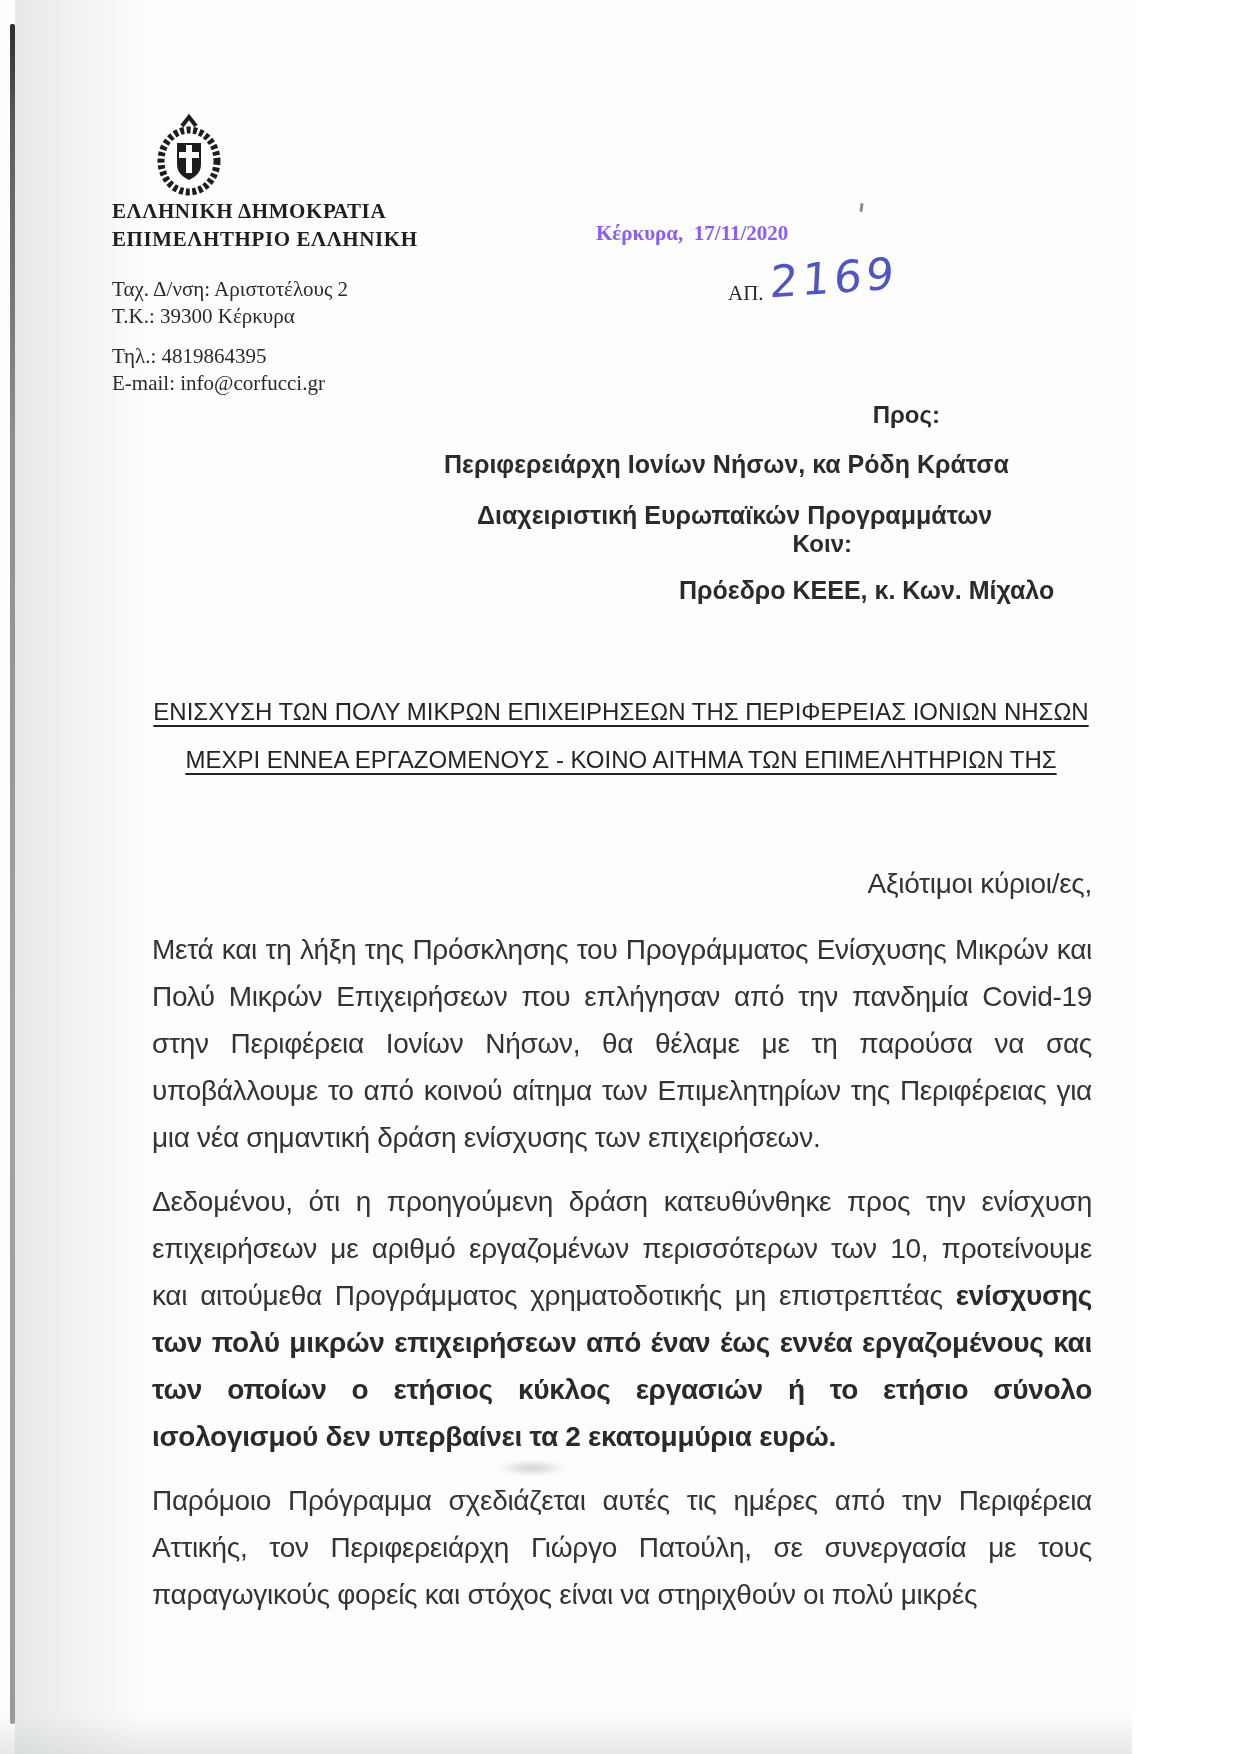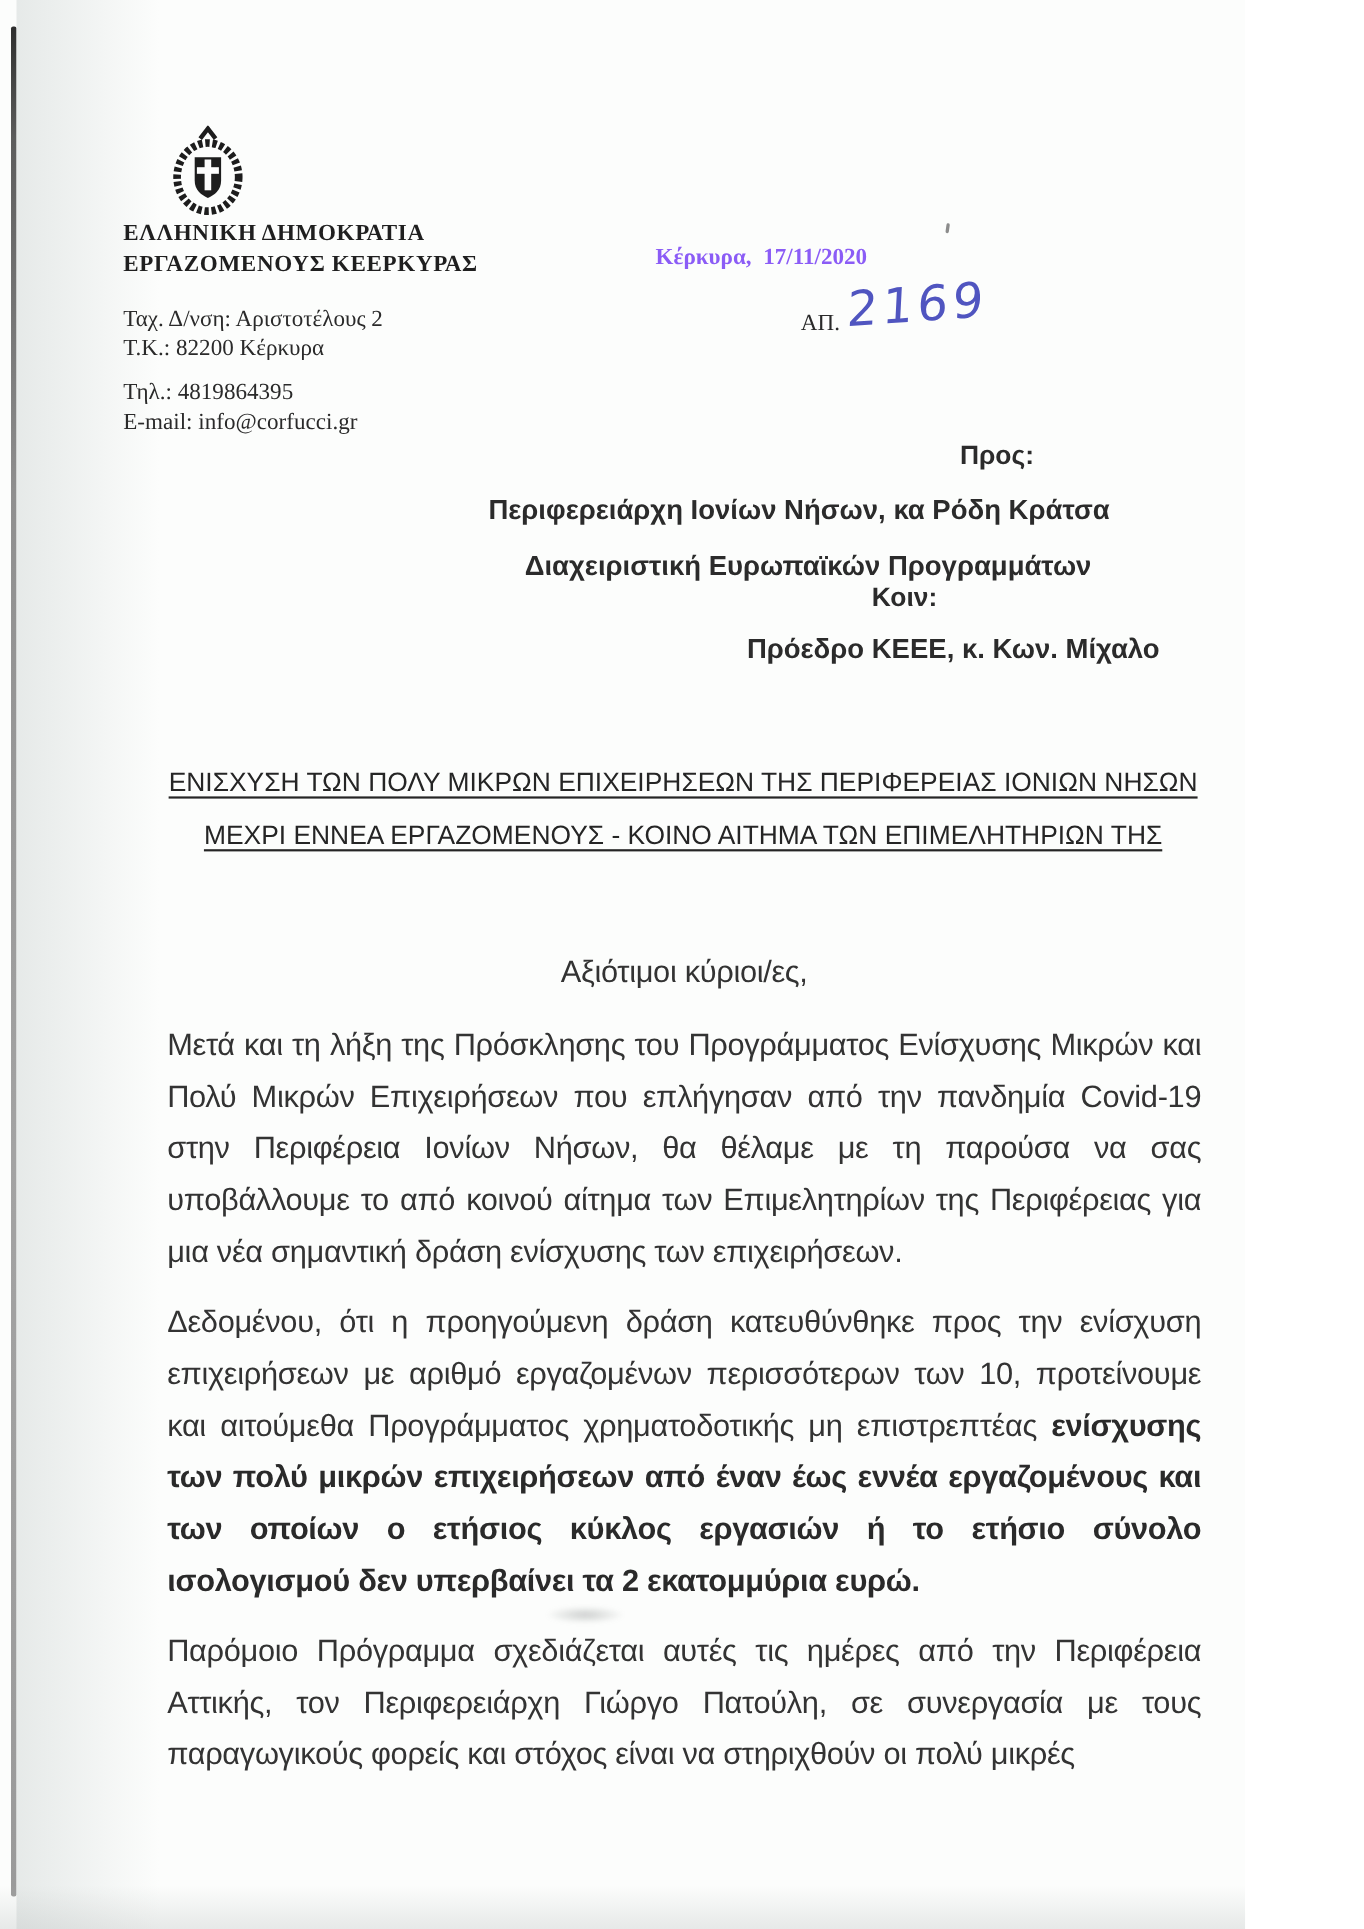--- a/index.html
+++ b/index.html
@@ -75,21 +75,21 @@
   }
   .subject .u {
     text-decoration:underline; text-decoration-thickness:2px; text-underline-offset:5px;
   }
   
   .body-text {
     position:absolute; left:152px; top:860px; width:940px;
     font-size:28px; line-height:47px; letter-spacing:-0.3px;
     text-align:justify; color:#333333;
   }
-  .body-text .salutation { text-align:center; margin:0 0 19px 0; }
+  .body-text .salutation { text-align:right; margin:0 0 19px 0; }
   .body-text p { margin:0 0 17px 0; }
   .body-text strong { color:#2a2a2a; }
 </style>
 </head>
 <body>
 
 <div class="page">
 
   <div class="scan-left-line"></div>
   <div class="scan-shade"></div>
@@ -102,28 +102,28 @@
       <ellipse cx="37" cy="47" rx="28" ry="31" fill="none" stroke="#1d1d1d" stroke-width="7" stroke-dasharray="4 2.5"></ellipse>
       <path d="M30 12 L37 3 L44 12" fill="none" stroke="#1d1d1d" stroke-width="4"></path>
       <path d="M25 29 h24 v21 c0 9 -6 13 -12 16 c-6 -3 -12 -7 -12 -16 z" fill="#1d1d1d"></path>
       <rect x="34" y="31" width="6" height="28" fill="#fdfdfd"></rect>
       <rect x="27" y="38" width="20" height="6" fill="#fdfdfd"></rect>
     </svg>
   </div>
 
   <div class="org-block">
     <div class="org-line1">ΕΛΛΗΝΙΚΗ ΔΗΜΟΚΡΑΤΙΑ</div>
-    <div class="org-line2">ΕΡΓΑΖΟΜΕΝΟΥΣ ΚΕΕΡΚΥΡΑΣ</div>
+    <div class="org-line2">ΕΠΙΜΕΛΗΤΗΡΙΟ ΕΛΛΗΝΙΚΗ</div>
   </div>
 
   <div class="place-date">Κέρκυρα,  17/11/2020</div>
 
   <div class="addr-block">
     <div>Ταχ. Δ/νση: Αριστοτέλους 2</div>
-    <div>Τ.Κ.: 82200 Κέρκυρα</div>
+    <div>Τ.Κ.: 39300 Κέρκυρα</div>
   </div>
 
   <div class="protocol-label">ΑΠ.</div>
   <div class="protocol-number">2169</div>
 
   <div class="contact-block">
     <div>Τηλ.: 4819864395</div>
     <div>E-mail: info@corfucci.gr</div>
   </div>
 

